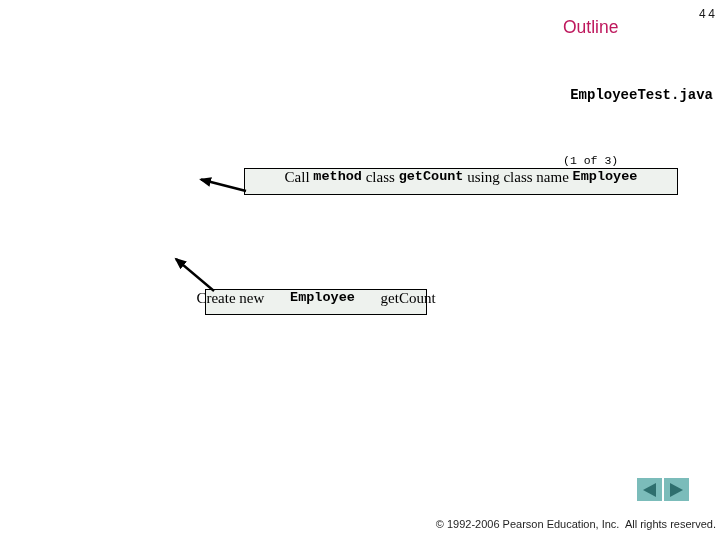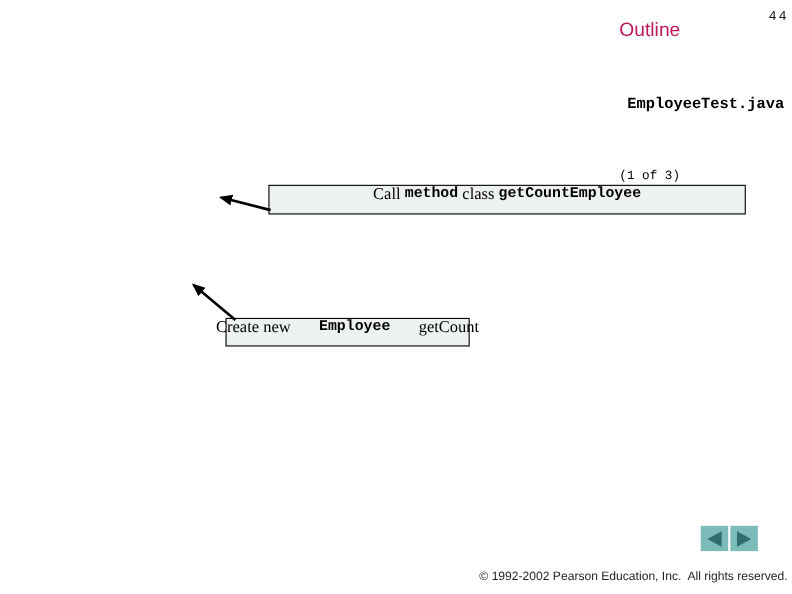--- a/index.html
+++ b/index.html
@@ -128,21 +128,21 @@
 <div class="slide">
 
   <div class="page-number">44</div>
 
   <div class="slide-title">Outline</div>
 
   <div class="file-label">EmployeeTest.java</div>
 
   <div class="part-label">(1 of 3)</div>
 
-  <div class="callout callout-1"><span class="seg-serif">Call </span><span class="seg-code">method</span><span class="seg-serif"> class </span><span class="seg-code">getCount</span><span class="seg-code">Employee</span></div>
+  <div class="callout callout-1"><span class="seg-serif">Call </span><span class="seg-code">method</span><span class="seg-serif"> class </span><span class="seg-code">getCount</span><span class="seg-serif"> using class name </span><span class="seg-code">Employee</span></div>
 
   <div class="callout callout-2"><span class="seg-serif">Create new </span><span class="seg-code">Employee</span><span class="seg-serif"> getCount</span></div>
 
   <svg class="arrow-layer" width="720" height="540" viewBox="0 0 720 540" xmlns="http://www.w3.org/2000/svg">
     <defs>
       <marker id="ah" markerUnits="userSpaceOnUse" markerWidth="14" markerHeight="12" refX="10" refY="5" orient="auto">
         <path d="M0,0 L12,5 L0,10 z" fill="#000000"></path>
       </marker>
     </defs>
     <line x1="246" y1="191" x2="201" y2="179.5" stroke="#000000" stroke-width="2.4" marker-end="url(#ah)"></line>
@@ -150,15 +150,15 @@
   </svg>
 
   <button class="nav-button nav-back" type="button">
     <span class="tri tri-left"></span>
   </button>
 
   <button class="nav-button nav-forward" type="button">
     <span class="tri tri-right"></span>
   </button>
 
-  <div class="footer-copyright">© 1992-2002 Pearson Education, Inc.  All rights reserved.</div>
+  <div class="footer-copyright">© 1992-2006 Pearson Education, Inc.  All rights reserved.</div>
 
 </div>
 
 </body></html>

